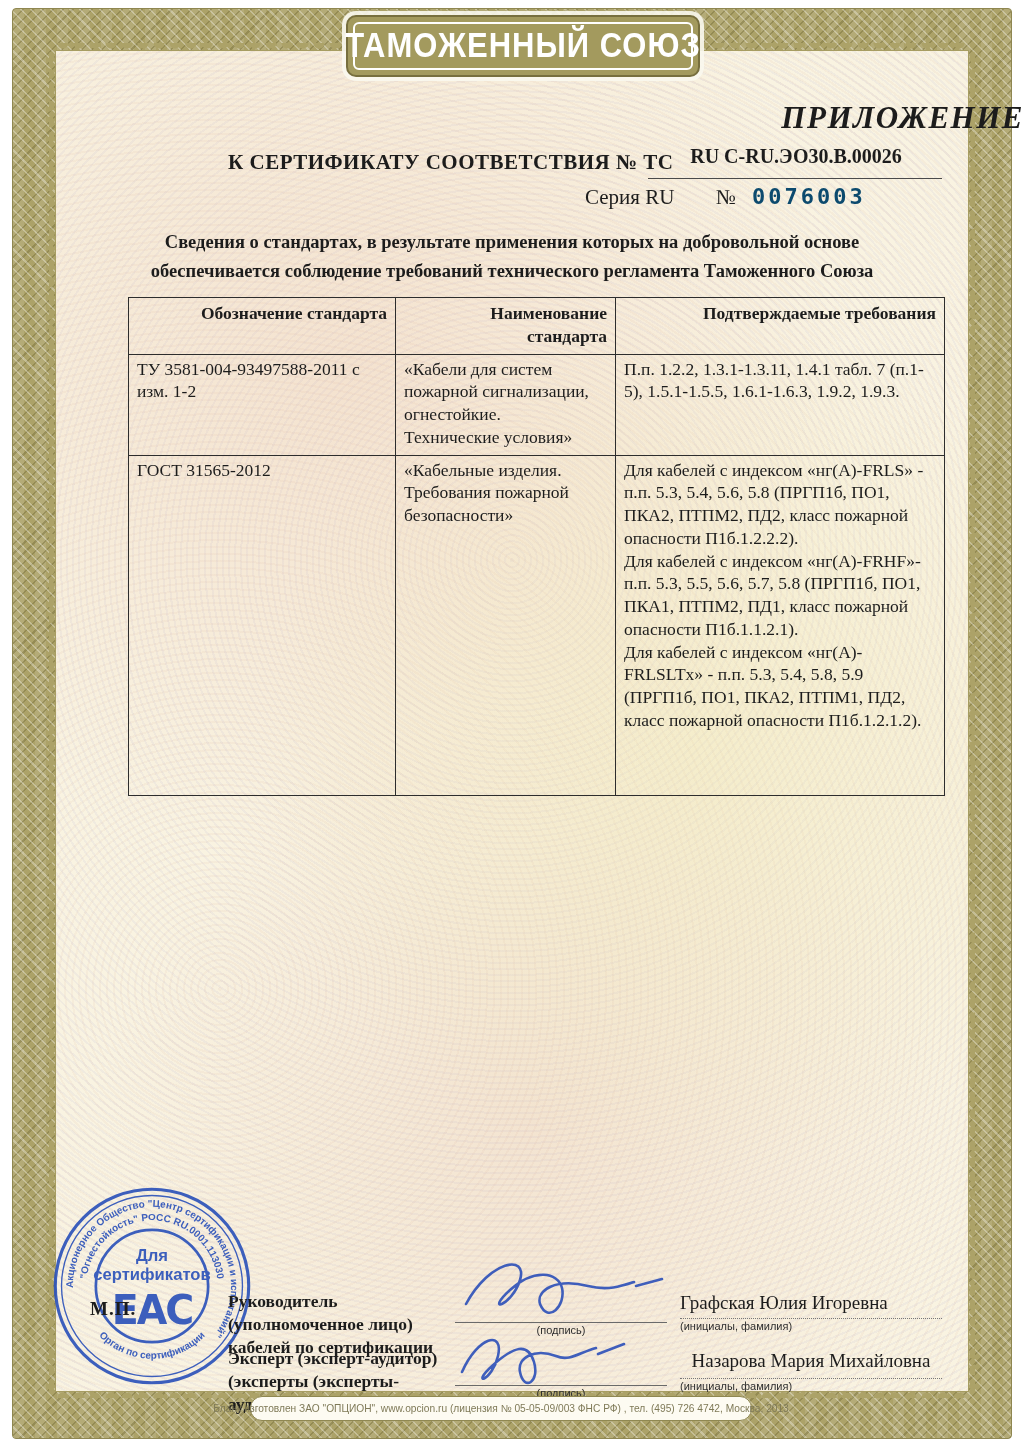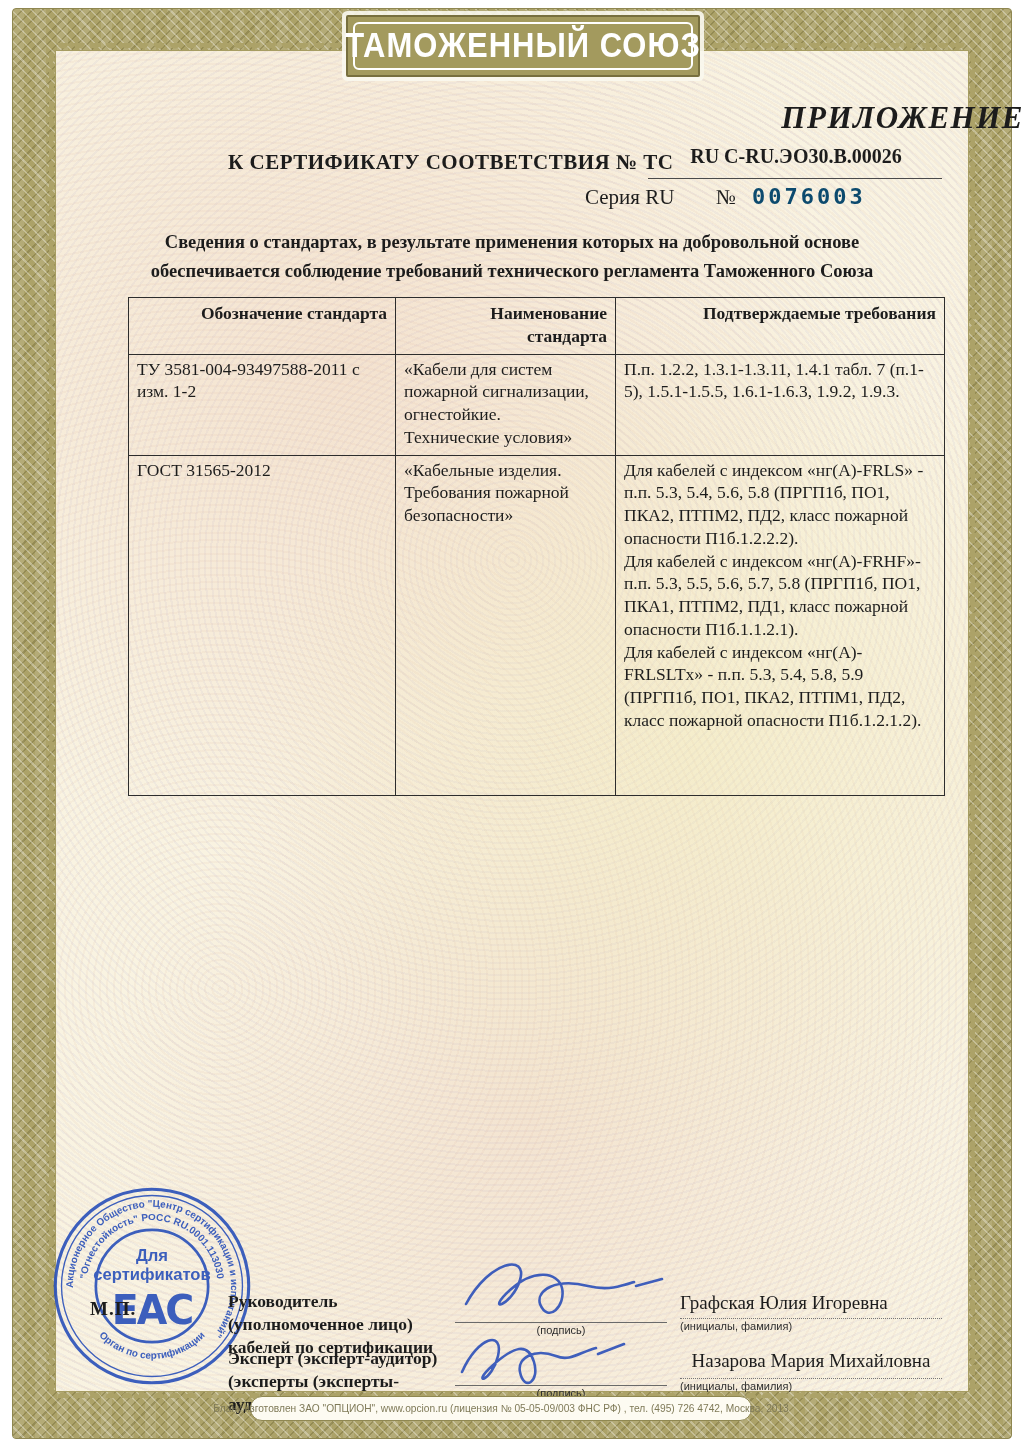--- a/index.html
+++ b/index.html
@@ -31,21 +31,21 @@
         background-size:16px 9px;background-repeat:repeat-x;}
   .scallop-left{position:absolute;left:49px;top:50px;height:1340px;width:9px;
         background-image:radial-gradient(circle at 0% 50%, #aca268 0 5px, transparent 6px);
         background-size:9px 16px;background-repeat:repeat-y;}
   .scallop-right{position:absolute;left:966px;top:50px;height:1340px;width:9px;
         background-image:radial-gradient(circle at 100% 50%, #aca268 0 5px, transparent 6px);
         background-size:9px 16px;background-repeat:repeat-y;}
 
   
   .banner{position:absolute;left:346px;top:15px;width:350px;height:58px;
-        background:#a39a5e;border:2px solid #776f3e;border-radius:2px;
+        background:#a39a5e;border:2px solid #776f3e;border-radius:10px;
         box-shadow:0 0 0 4px rgba(250,248,238,0.9);
         display:flex;align-items:center;justify-content:center;text-align:right;}
   .banner::before{content:"";position:absolute;left:5px;top:5px;right:5px;bottom:5px;
         border:2px solid #ffffff;border-radius:6px;}
   .banner span{font-family:"Liberation Sans", sans-serif;font-weight:bold;font-size:31px;
         letter-spacing:1px;color:#ffffff;transform:scaleY(1.12);white-space:nowrap;}
 
   .doc-title{position:absolute;left:0;top:100px;width:1024px;text-align:right;
         font-size:31px;font-weight:bold;letter-spacing:1.5px;font-style:italic;}
   .subtitle{position:absolute;left:228px;top:150px;font-size:21px;font-weight:bold;letter-spacing:0.5px;}

